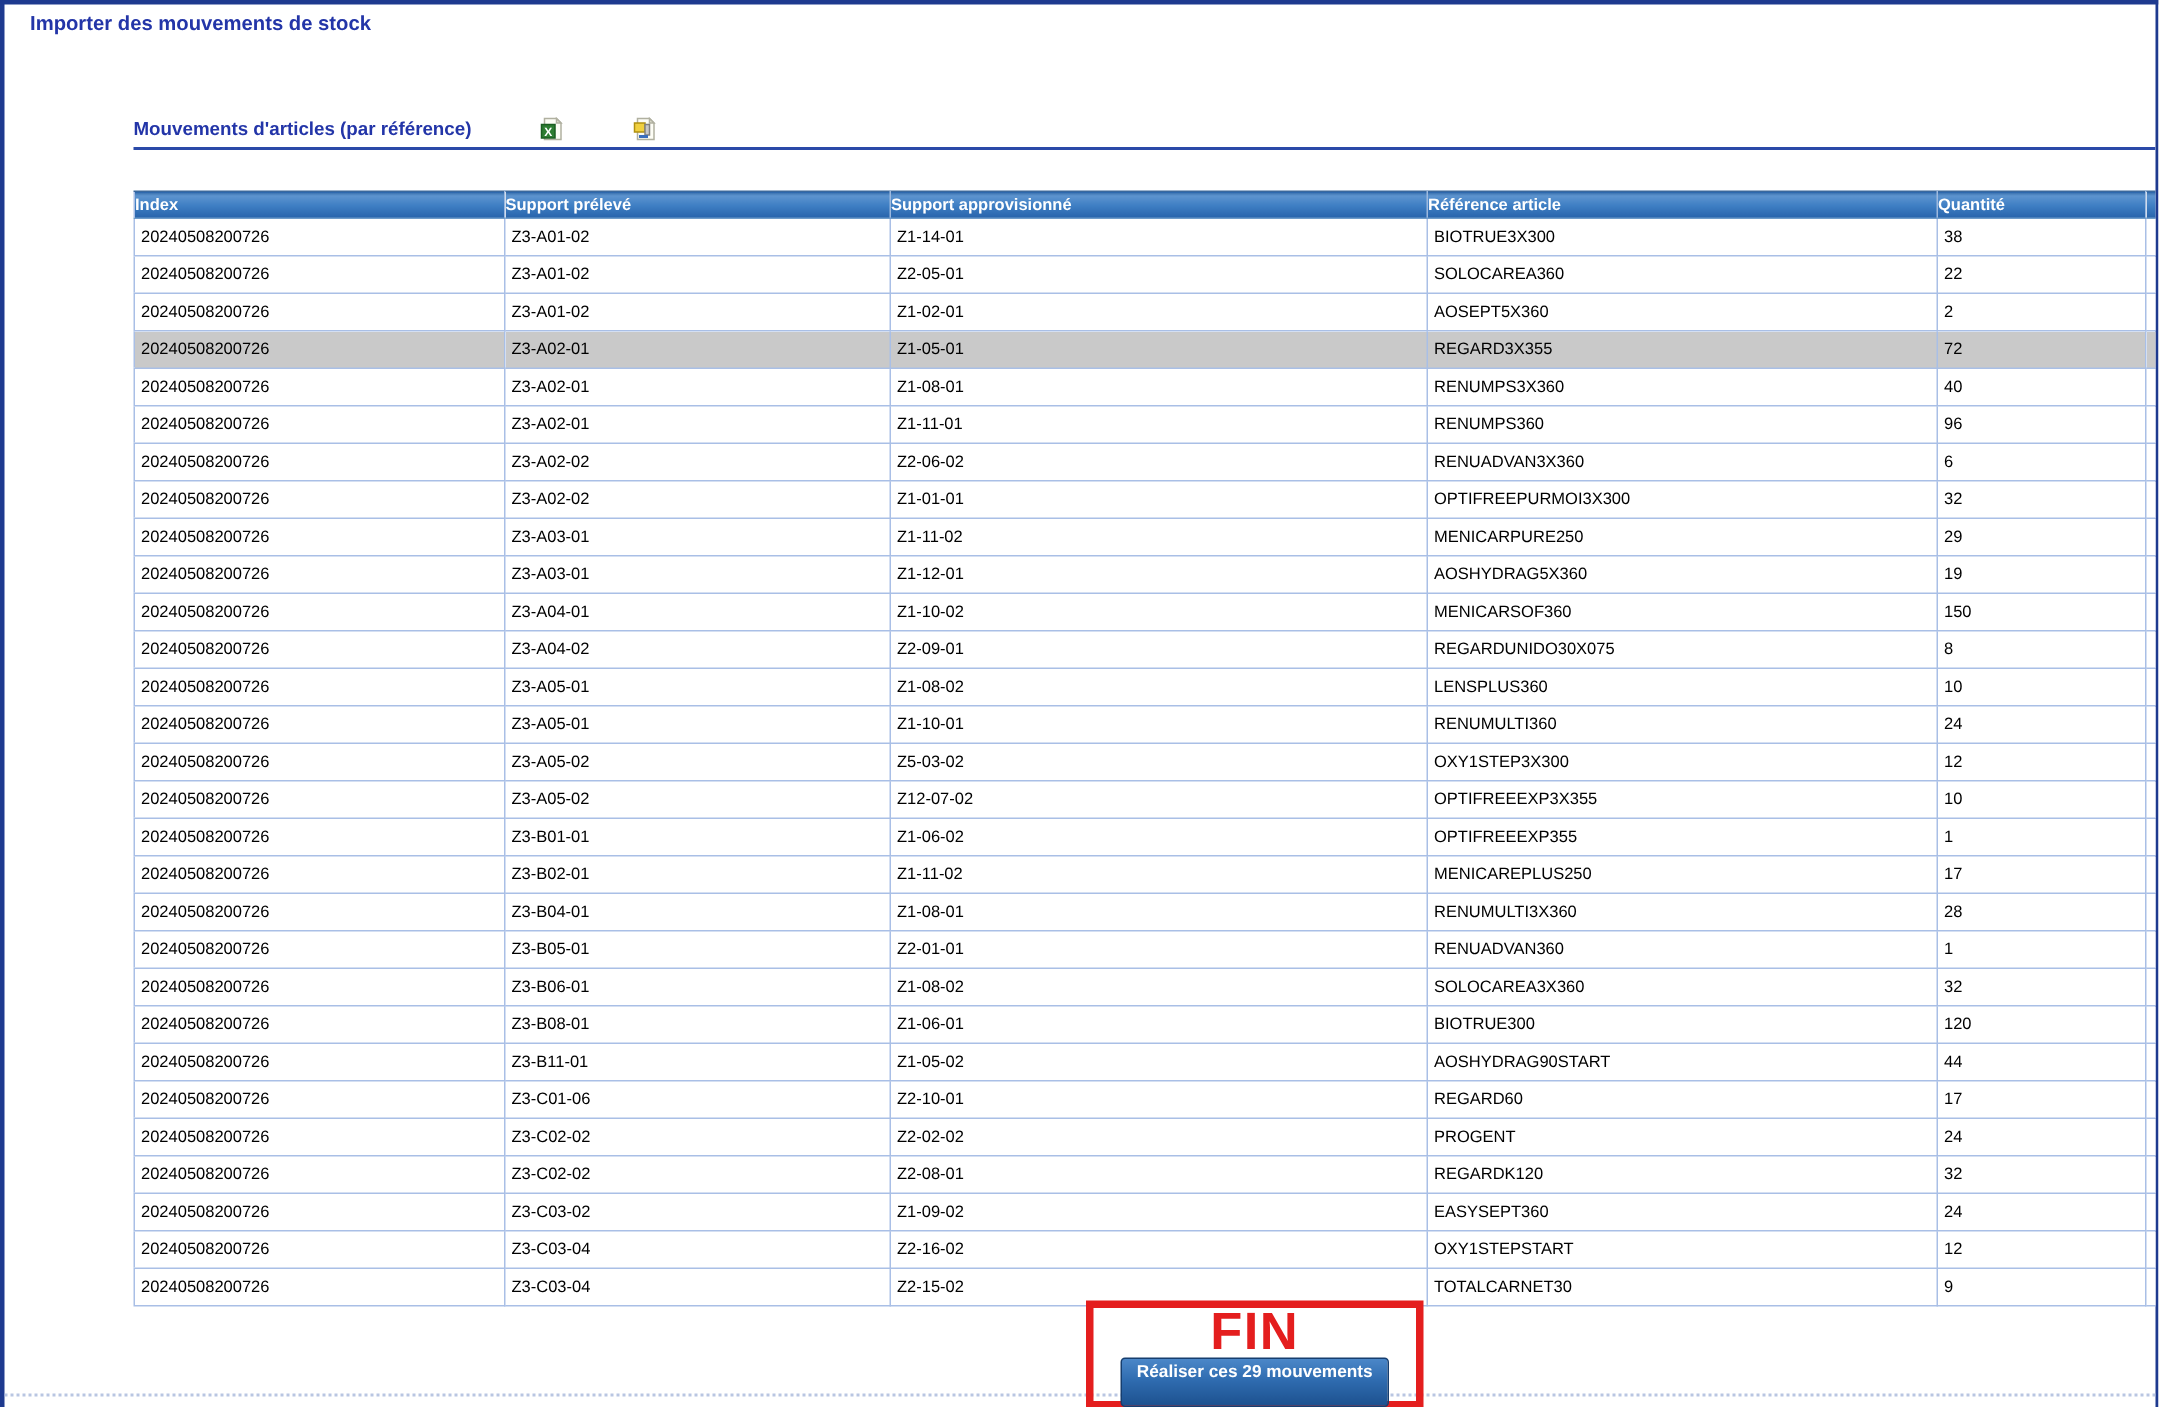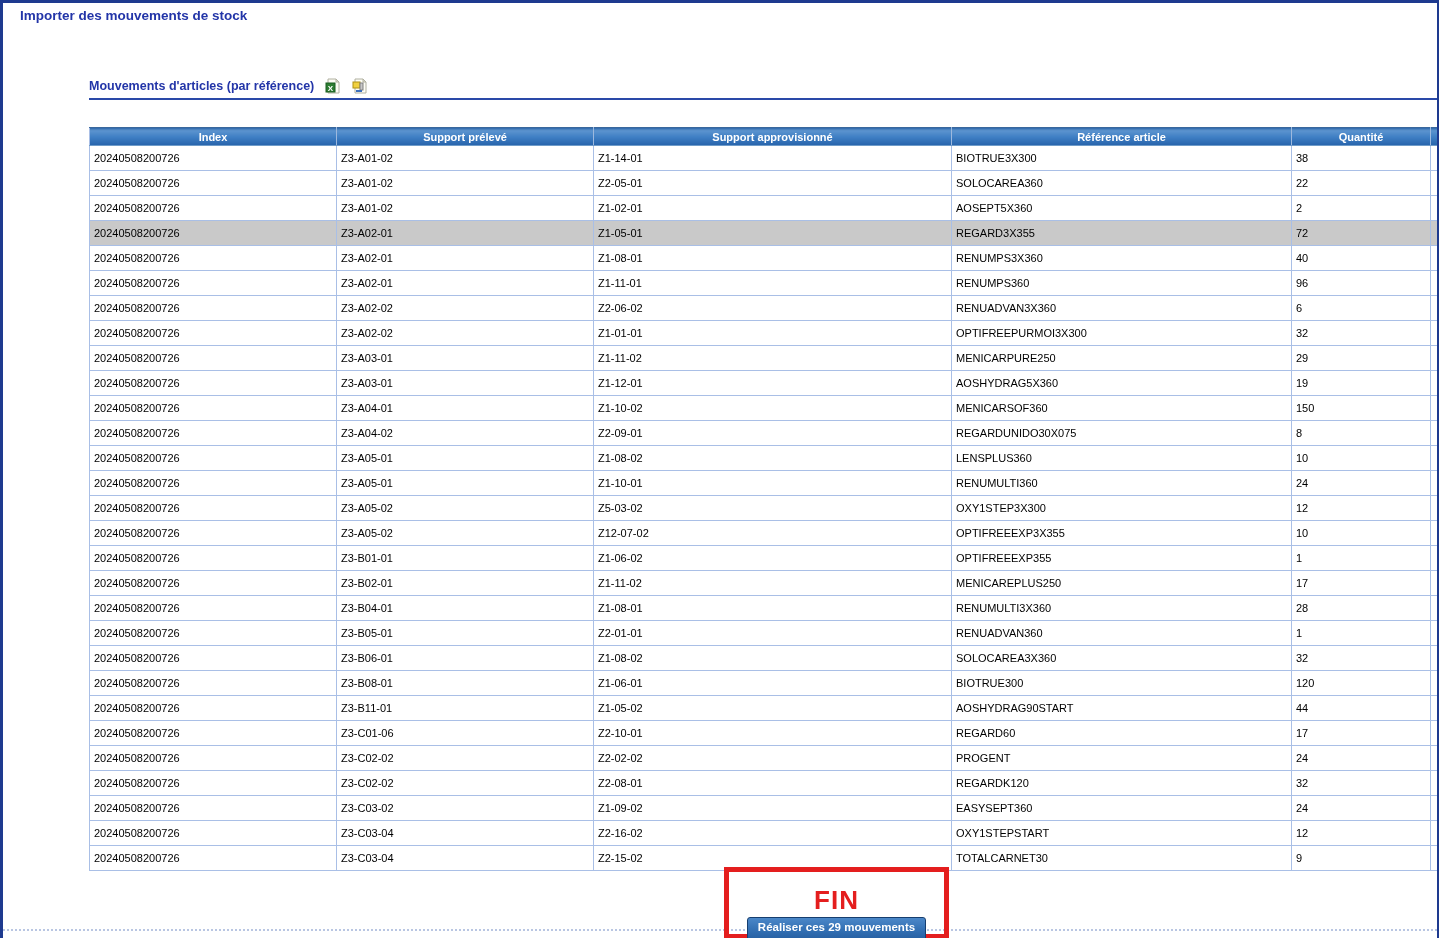--- a/index.html
+++ b/index.html
@@ -8,51 +8,51 @@
     border-top:3px solid #1e3a8f;border-left:3px solid #1e3a8f;border-right:2px solid #1e3a8f;
     box-sizing:border-box;overflow:hidden;
     font-family:"Liberation Sans",sans-serif;
   }
   .page-title{
     position:absolute;left:2px;top:5px;
     font-size:13.5px;font-weight:bold;color:#2335a8;white-space:nowrap;margin-left:15px;
   }
   .section-header{
     position:absolute;left:86px;top:74px;height:18px;
-    display:flex;align-items:center;
+    display:flex;align-items:center;gap:35px;
   }
   .section-title{font-size:12.5px;font-weight:bold;color:#2335a8;white-space:nowrap;}
   .icon-btn{display:inline-block;margin-left:11px;width:16px;height:16px;cursor:pointer;}
   .section-rule{position:absolute;left:86px;top:95px;right:0;height:0;border-top:2px solid #2a49a8;}
   .movements-table{
     position:absolute;left:86px;top:124px;width:1353px;
     border-collapse:collapse;table-layout:fixed;
     border-left:1px solid #a9bfe6;
   }
   .movements-table th{
     height:17px;padding:0;
     background:linear-gradient(180deg,#3a71ae 0%,#5d94cf 12%,#3f7fc4 50%,#2763ab 100%);
-    color:#fff;font-size:11px;font-weight:bold;text-align:center;
+    color:#fff;font-size:11px;font-weight:bold;text-align:left;
     border-top:1px solid #3a689c;border-right:1px solid #9db9de;border-bottom:1px solid #6f9cc9;
     overflow:hidden;white-space:nowrap;
   }
   .movements-table td{
     height:24px;padding:0 2px 0 4px;background:#fff;
     font-size:11px;color:#000;text-align:left;vertical-align:middle;
     border-right:1px solid #a9bfe6;border-bottom:1px solid #a9bfe6;
     overflow:hidden;white-space:nowrap;
   }
   .movements-table tr.highlight td{background:#c9c9c9;}
   .dotted-line{position:absolute;left:0;right:0;top:926px;border-top:2px dotted #b9c6e2;z-index:1;}
   .fin-box{
     position:absolute;left:721px;top:864px;width:225px;height:72px;
     border:5px solid #e41e1e;box-sizing:border-box;text-align:center;z-index:2;
   }
   .fin-text{
-    margin-top:12px;font-size:26px;line-height:32px;font-weight:bold;
+    margin-top:0;font-size:35px;line-height:32px;font-weight:bold;
     color:#e41e1e;letter-spacing:1px;
   }
   .realize-btn{
     margin-top:1px;font-size:11.5px;font-weight:bold;color:#fff;
     background:linear-gradient(180deg,#4b87c8 0%,#2f6cb0 45%,#1d518f 100%);
     border:1px solid #163e6f;border-radius:3px;padding:3px 10px 16px 10px;
     font-family:"Liberation Sans",sans-serif;cursor:pointer;
   }
 </style>
 </head>

